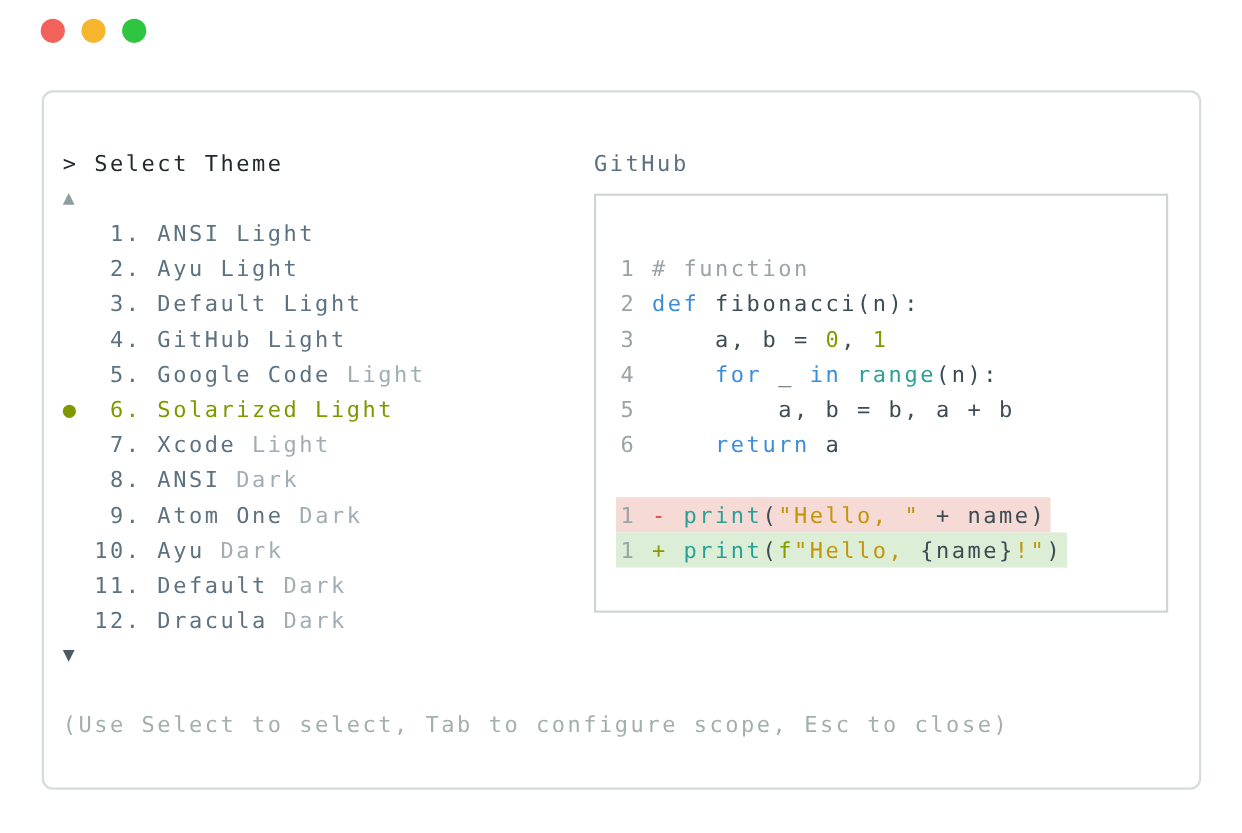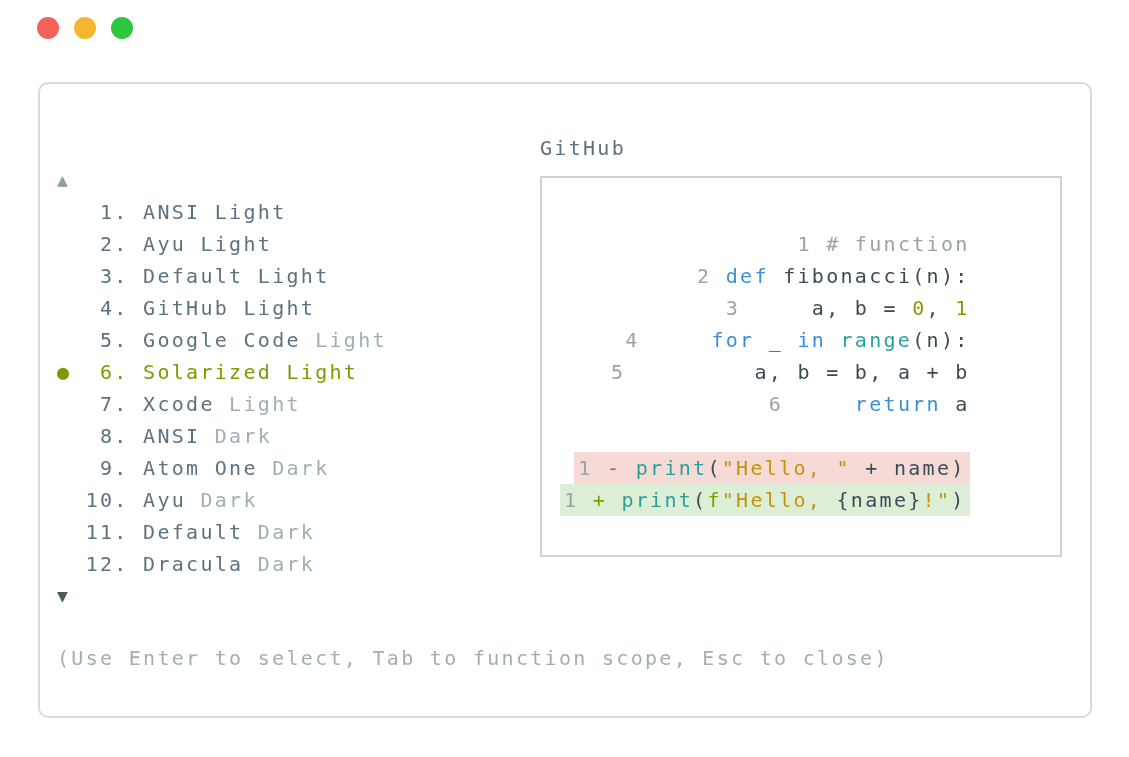--- a/index.html
+++ b/index.html
@@ -27,41 +27,41 @@
 
   .trow{white-space:pre;color:var(--slate)}
   .trow.sel{color:var(--selected)}
   .dim{color:var(--dim)}
 
   .preview-label{left:500px;top:48px;color:var(--slate)}
   .preview-box{
     left:500px;top:92px;width:522px;height:381px;
     box-sizing:border-box;border:2px solid var(--preview-border);
     background:#fff;
-    text-align:right;
   }
   .code{position:absolute;left:0;top:0;padding:50px 0 0 22px;white-space:pre}
   .cline{white-space:pre;line-height:32px}
   .ln{color:var(--ln)}
   .dbg{display:inline-block;padding:0 4px;margin-left:-4px}
   .dbg.removed{background:var(--removed-bg)}
   .dbg.added{background:var(--added-bg)}
 </style>
 </head>
 <body>
 
 <div class="lights">
     <span class="light" style="background: var(--light-red);"></span>
     <span class="light" style="background: var(--light-yellow);"></span>
     <span class="light" style="background: var(--light-green);"></span>
   </div>
 
 <div class="panel">
+  <div class="prompt">&gt; Select Theme</div>
   <div class="scroll-up">▲</div>
   <div class="theme-list"><div class="trow"><span class="mk">  </span><span class="tnum"> 1. </span><span>ANSI Light</span></div><div class="trow"><span class="mk">  </span><span class="tnum"> 2. </span><span>Ayu Light</span></div><div class="trow"><span class="mk">  </span><span class="tnum"> 3. </span><span>Default Light</span></div><div class="trow"><span class="mk">  </span><span class="tnum"> 4. </span><span>GitHub Light</span></div><div class="trow"><span class="mk">  </span><span class="tnum"> 5. </span><span>Google Code </span><span class="dim">Light</span></div><div class="trow sel"><span class="mk">● </span><span class="tnum"> 6. </span><span>Solarized Light</span></div><div class="trow"><span class="mk">  </span><span class="tnum"> 7. </span><span>Xcode </span><span class="dim">Light</span></div><div class="trow"><span class="mk">  </span><span class="tnum"> 8. </span><span>ANSI </span><span class="dim">Dark</span></div><div class="trow"><span class="mk">  </span><span class="tnum"> 9. </span><span>Atom One </span><span class="dim">Dark</span></div><div class="trow"><span class="mk">  </span><span class="tnum">10. </span><span>Ayu </span><span class="dim">Dark</span></div><div class="trow"><span class="mk">  </span><span class="tnum">11. </span><span>Default </span><span class="dim">Dark</span></div><div class="trow"><span class="mk">  </span><span class="tnum">12. </span><span>Dracula </span><span class="dim">Dark</span></div></div>
   <div class="scroll-down">▼</div>
-  <div class="footer">(Use Enter to select, Tab to function scope, Esc to close)</div>
+  <div class="footer">(Use Select to select, Tab to configure scope, Esc to close)</div>
 
   <div class="preview-label">GitHub</div>
   <div class="preview-box">
     <div class="code"><div class="cline"><span class="ln">1 </span><span style="color: var(--cm);"># function</span></div><div class="cline"><span class="ln">2 </span><span style="color: var(--kw);">def</span><span style="color: var(--df);"> fibonacci(n):</span></div><div class="cline"><span class="ln">3 </span><span style="color: var(--df);">    a, b = </span><span style="color: var(--num);">0</span><span style="color: var(--df);">, </span><span style="color: var(--num);">1</span></div><div class="cline"><span class="ln">4 </span><span style="color: var(--df);">    </span><span style="color: var(--kw);">for</span><span style="color: var(--df);"> _ </span><span style="color: var(--kw);">in</span><span style="color: var(--df);"> </span><span style="color: var(--fn);">range</span><span style="color: var(--df);">(n):</span></div><div class="cline"><span class="ln">5 </span><span style="color: var(--df);">        a, b = b, a + b</span></div><div class="cline"><span class="ln">6 </span><span style="color: var(--df);">    </span><span style="color: var(--kw);">return</span><span style="color: var(--df);"> a</span></div><div class="cline">&nbsp;</div><div class="cline"><span class="dbg removed"><span class="ln">1 </span><span style="color: var(--minus);">- </span><span style="color: var(--fn);">print</span><span style="color: var(--df);">(</span><span style="color: var(--str);">"Hello, "</span><span style="color: var(--df);"> + name)</span></span></div><div class="cline"><span class="dbg added"><span class="ln">1 </span><span style="color: var(--plus);">+ </span><span style="color: var(--fn);">print</span><span style="color: var(--df);">(</span><span style="color: var(--plus);">f</span><span style="color: var(--str);">"Hello, </span><span style="color: var(--df);">{name}</span><span style="color: var(--str);">!"</span><span style="color: var(--df);">)</span></span></div></div>
   </div>
 </div>
 
 </body></html>

